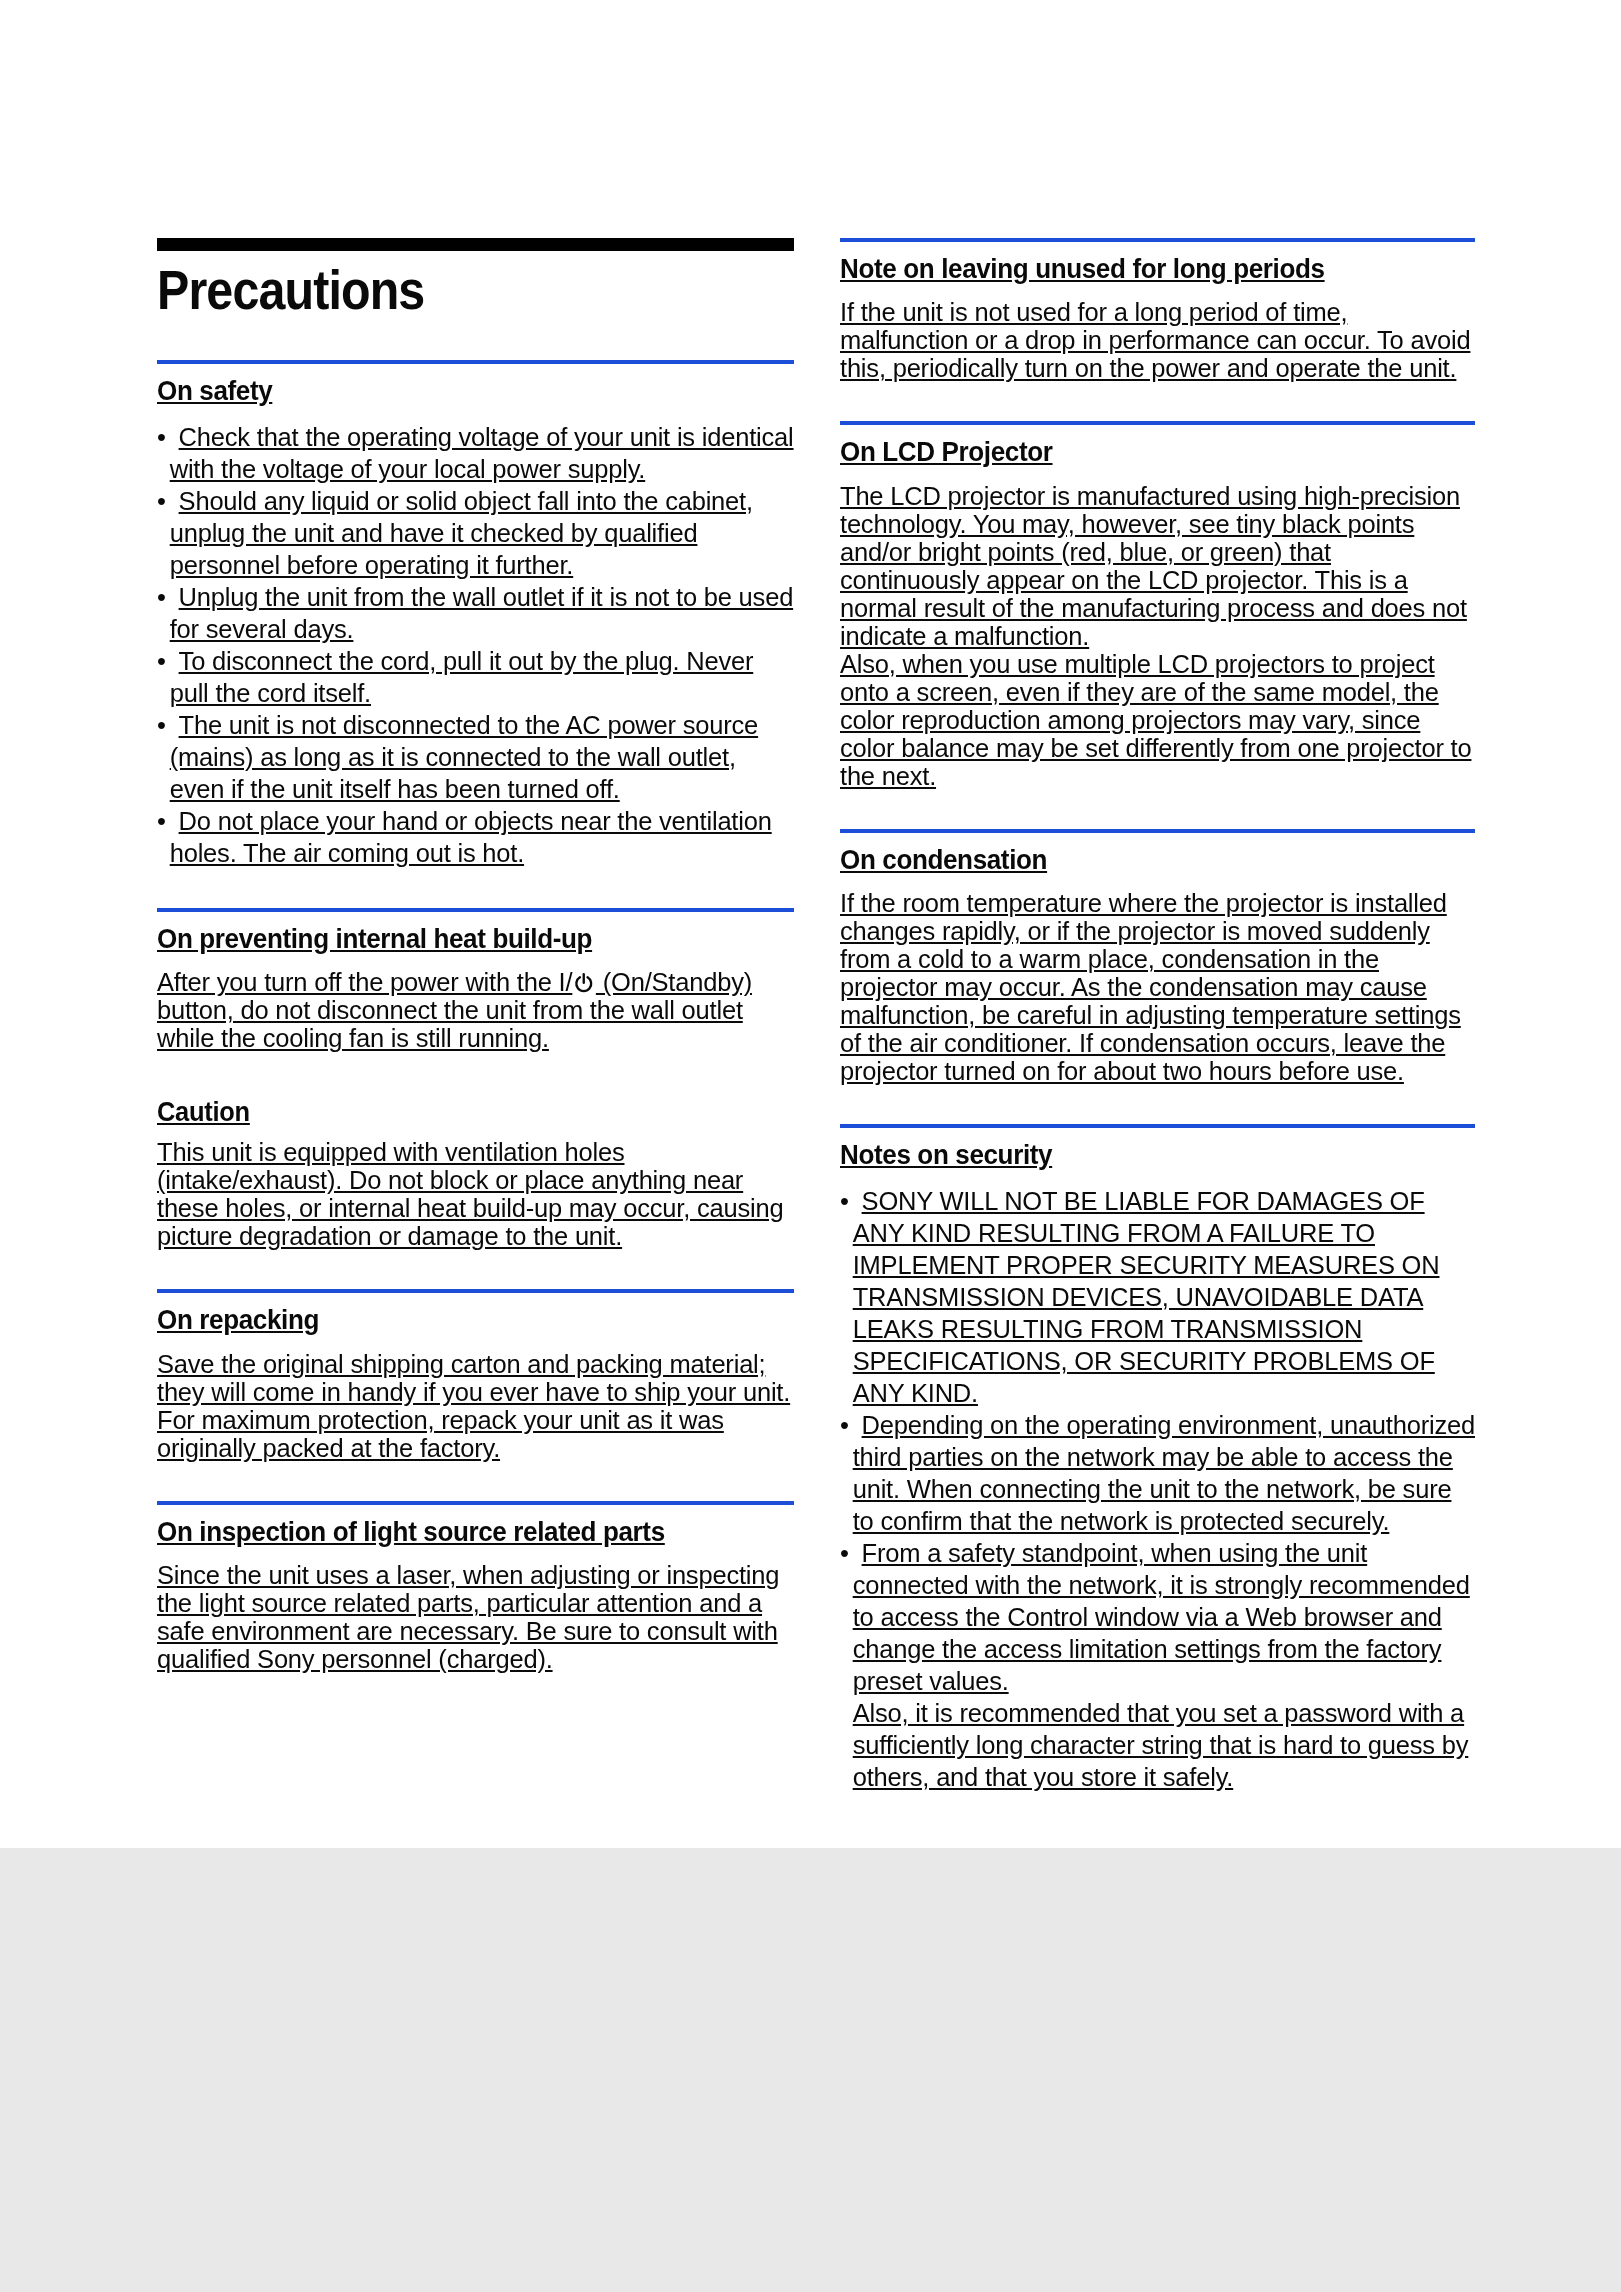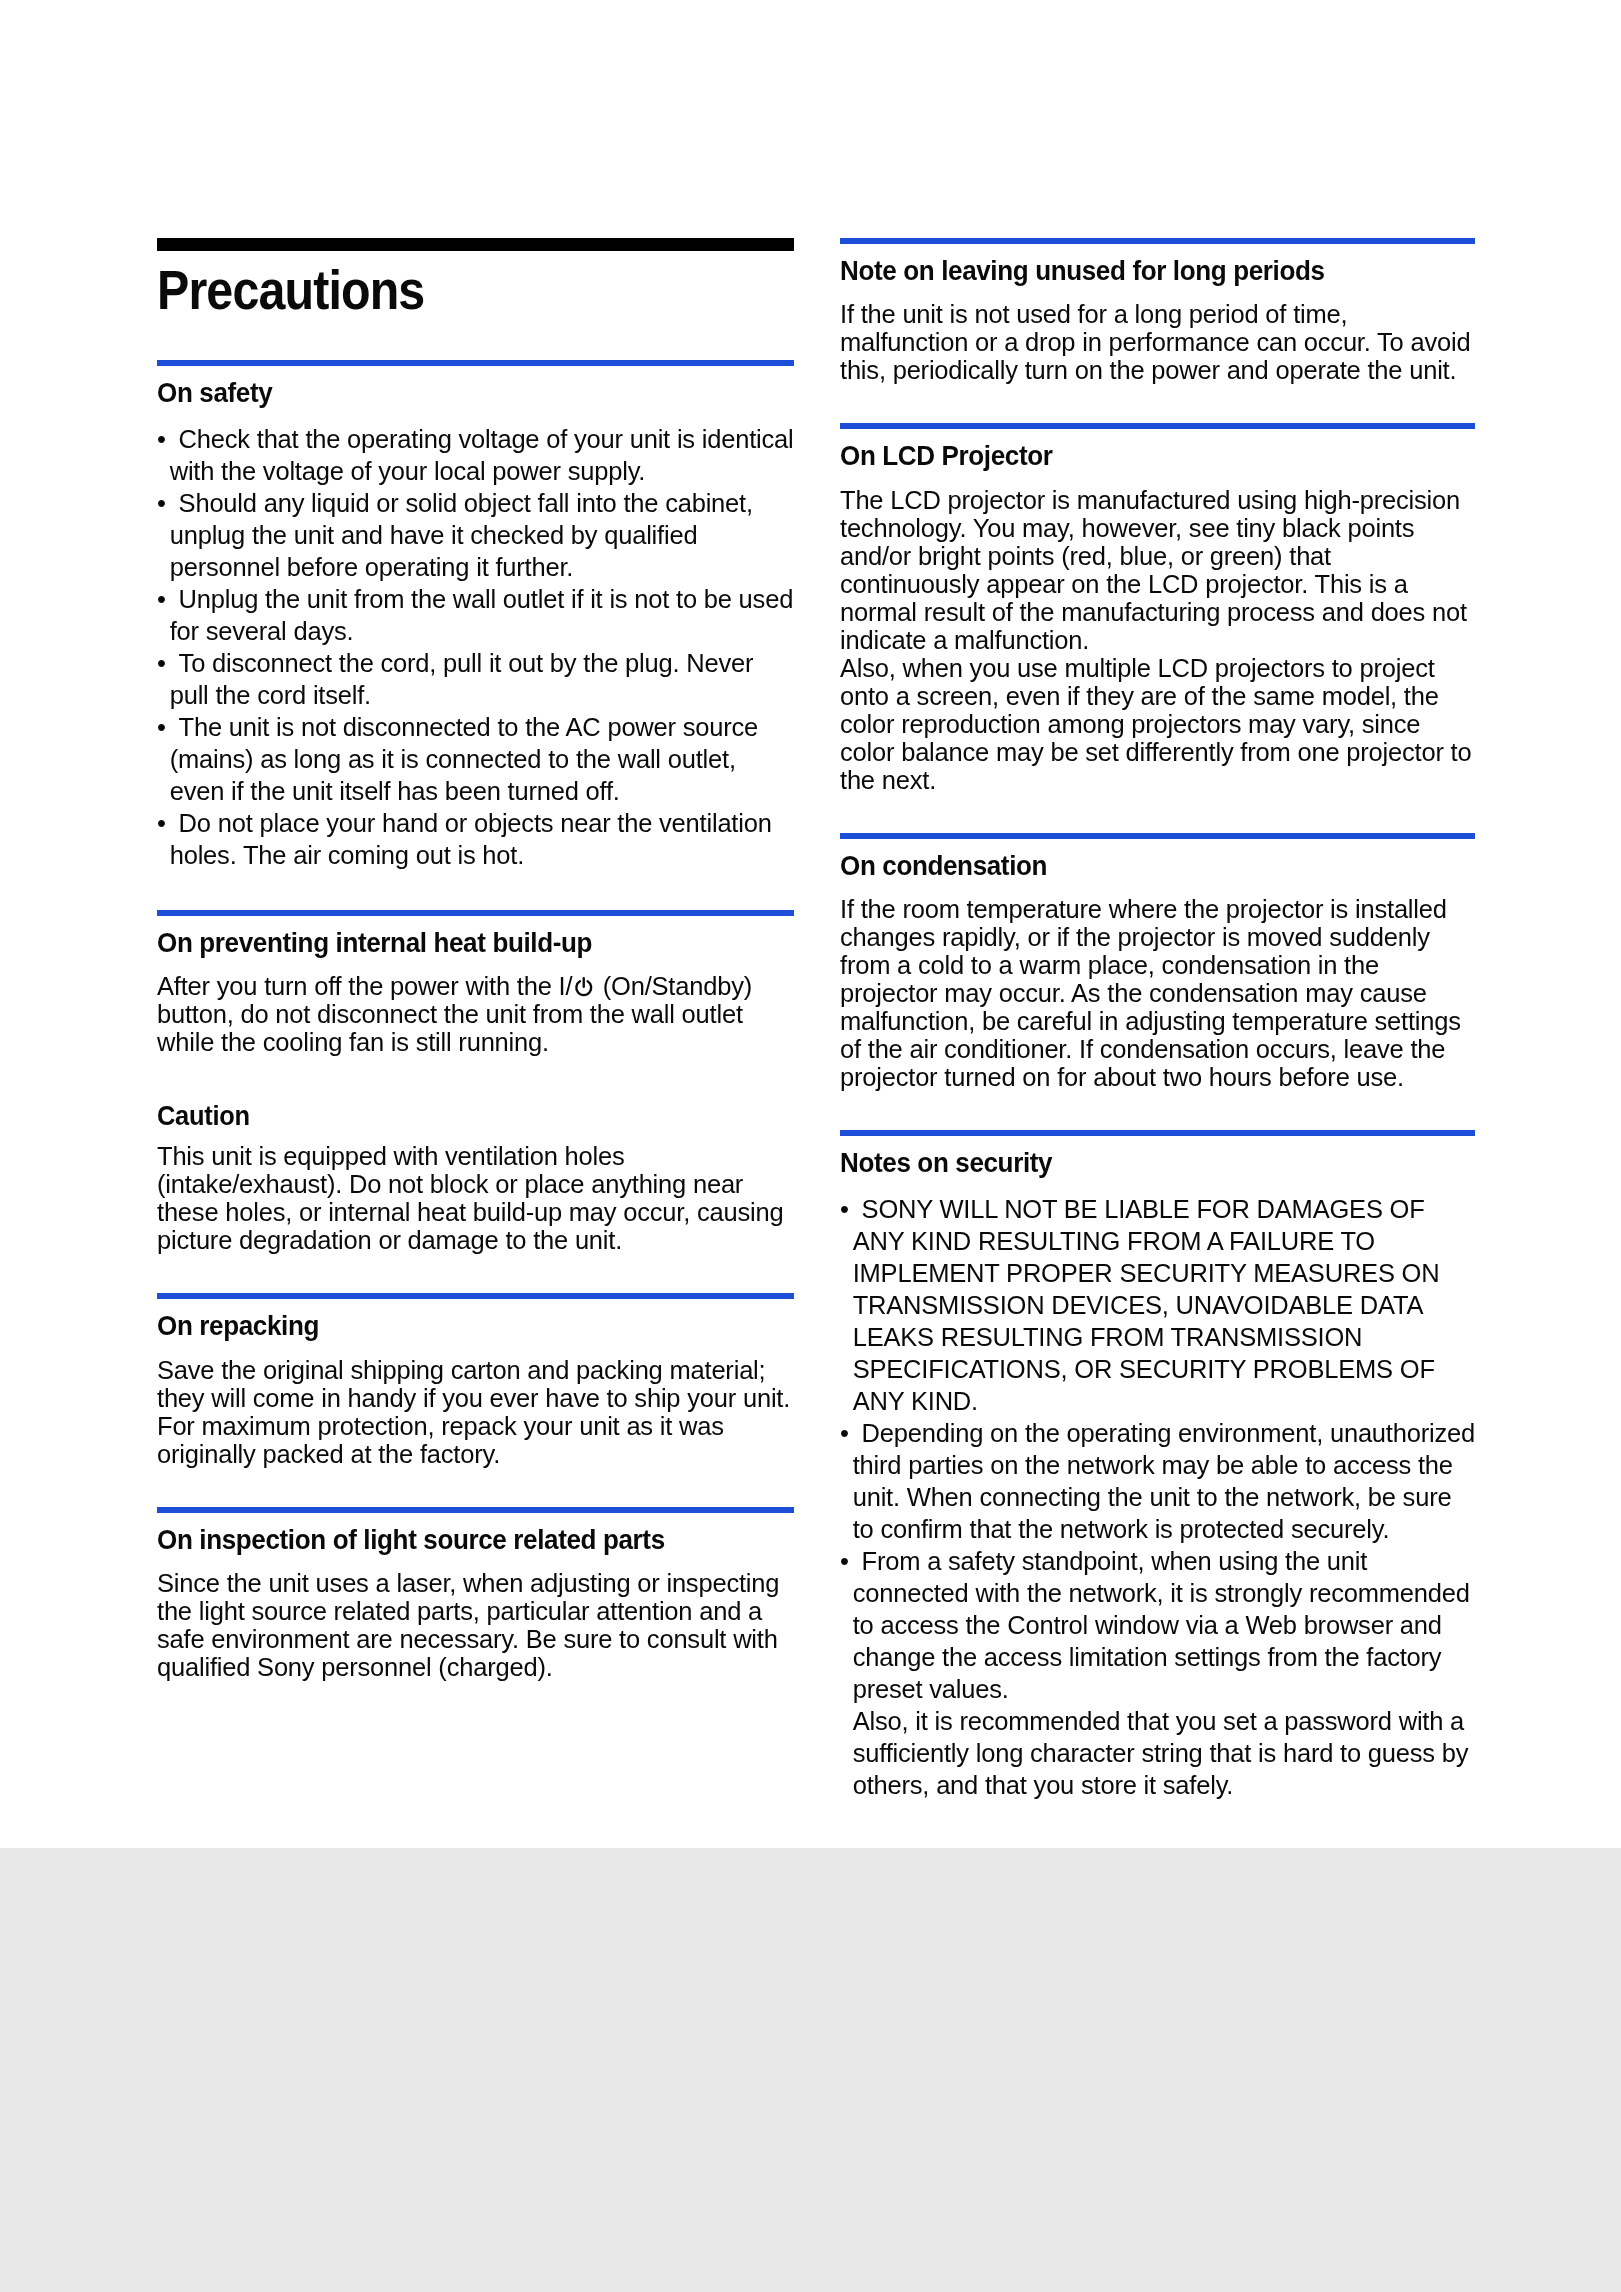--- a/index.html
+++ b/index.html
@@ -17,21 +17,21 @@
 
   .masthead .bar{height:12.7px;background:#000;width:100%;}
   .masthead h1{
     margin:9.8px 0 5.9px 0;
     font-size:55px;line-height:61px;font-weight:700;
     letter-spacing:-1px;
     transform:scaleX(.88);transform-origin:0 50%;
     white-space:nowrap;
   }
 
-  .section{border-top:6px solid #1d4ed8;margin-top:39px;padding-top:8.8px;}
+  .section{border-top:4px solid #1d4ed8;margin-top:39px;padding-top:8.8px;text-decoration:underline;}
   .col-right .section:first-child{margin-top:0;}
 
   .section h2{
     margin:0 0 12.7px 0;
     font-size:28px;line-height:35px;font-weight:700;
     letter-spacing:-0.4px;
     transform:scaleX(.93);transform-origin:0 50%;
     white-space:nowrap;
   }
   .section h3{

